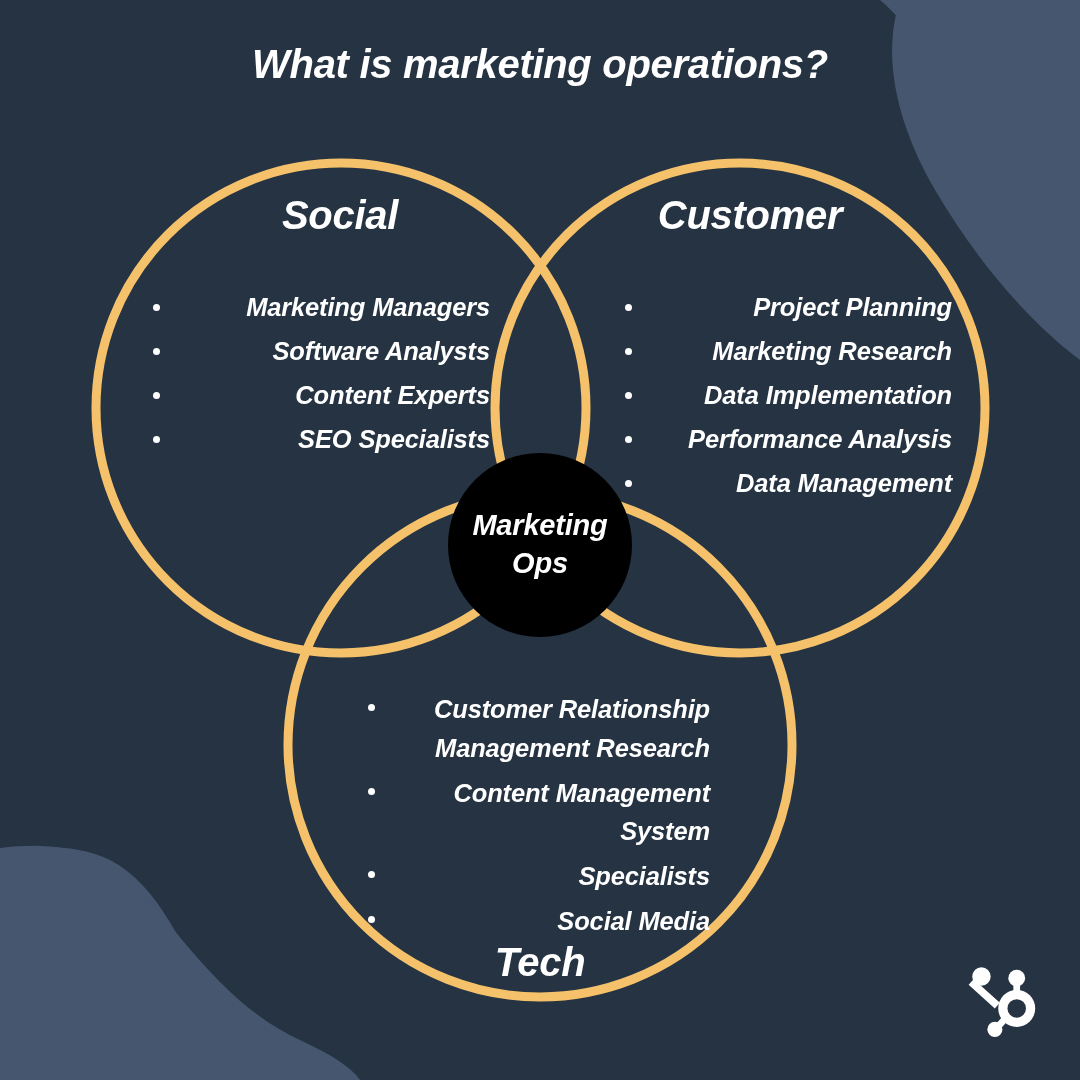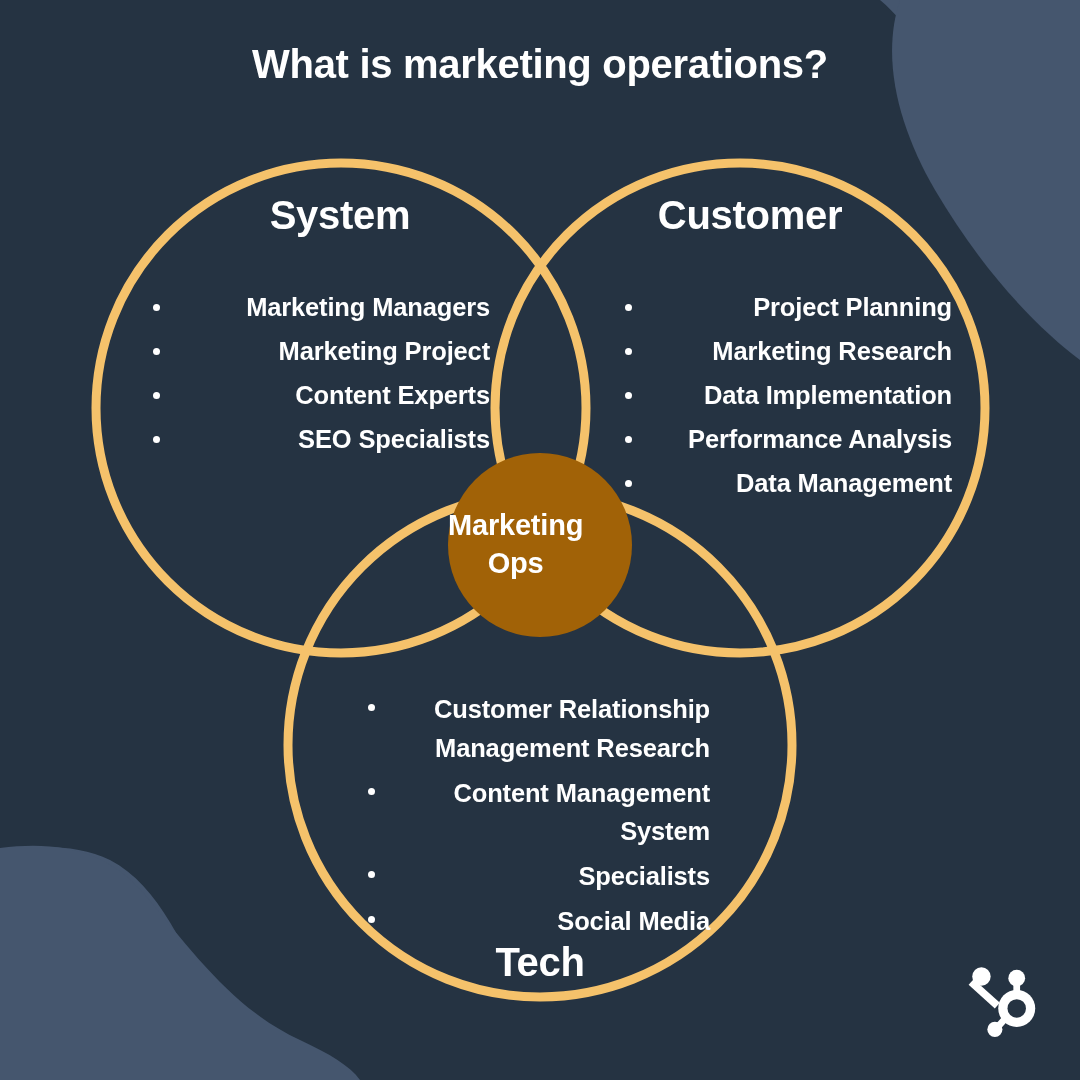--- a/index.html
+++ b/index.html
@@ -12,20 +12,21 @@
     height: 1080px;
     overflow: hidden;
     font-family: "Liberation Sans", sans-serif;
   }
   #canvas {
     position: relative;
     width: 1080px;
     height: 1080px;
     background: #253342;
     overflow: hidden;
+    font-style: italic;
   }
   
   #bg-decor {
     position: absolute;
     left: 0; top: 0;
     width: 1080px; height: 1080px;
   }
   
   #page-title {
     position: absolute;
@@ -120,23 +121,24 @@
     top: 14px;
   }
   
   #center-node {
     position: absolute;
     left: 448px;
     top: 453px;
     width: 184px;
     height: 184px;
     border-radius: 50%;
-    background: #a16207;
+    background: #000000;
     display: flex;
     align-items: center;
+    justify-content: center;
   }
   #center-label {
     color: #ffffff;
     font-size: 29px;
     font-weight: bold;
     line-height: 1.3;
     text-align: center;
     letter-spacing: -0.2px;
   }
   
@@ -161,26 +163,26 @@
   </svg>
 
   <div id="page-title">What is marketing operations?</div>
 
   <svg id="venn-svg" viewBox="0 0 1080 1080" aria-hidden="true">
     <circle cx="341" cy="408" r="245" fill="none" stroke="#f5c26b" stroke-width="9"></circle>
     <circle cx="740" cy="408" r="245" fill="none" stroke="#f5c26b" stroke-width="9"></circle>
     <circle cx="540" cy="745" r="252" fill="none" stroke="#f5c26b" stroke-width="9"></circle>
   </svg>
 
-  <div class="circle-heading" id="heading-people">System</div>
+  <div class="circle-heading" id="heading-people">Social</div>
   <div class="circle-heading" id="heading-processes">Customer</div>
 
   <ul class="bullet-list" id="list-people">
     <li>Marketing Managers</li>
-    <li>Marketing Project</li>
+    <li>Software Analysts</li>
     <li>Content Experts</li>
     <li>SEO Specialists</li>
   </ul>
 
   <ul class="bullet-list" id="list-processes">
     <li>Project Planning</li>
     <li>Marketing Research</li>
     <li>Data Implementation</li>
     <li>Performance Analysis</li>
     <li>Data Management</li>

